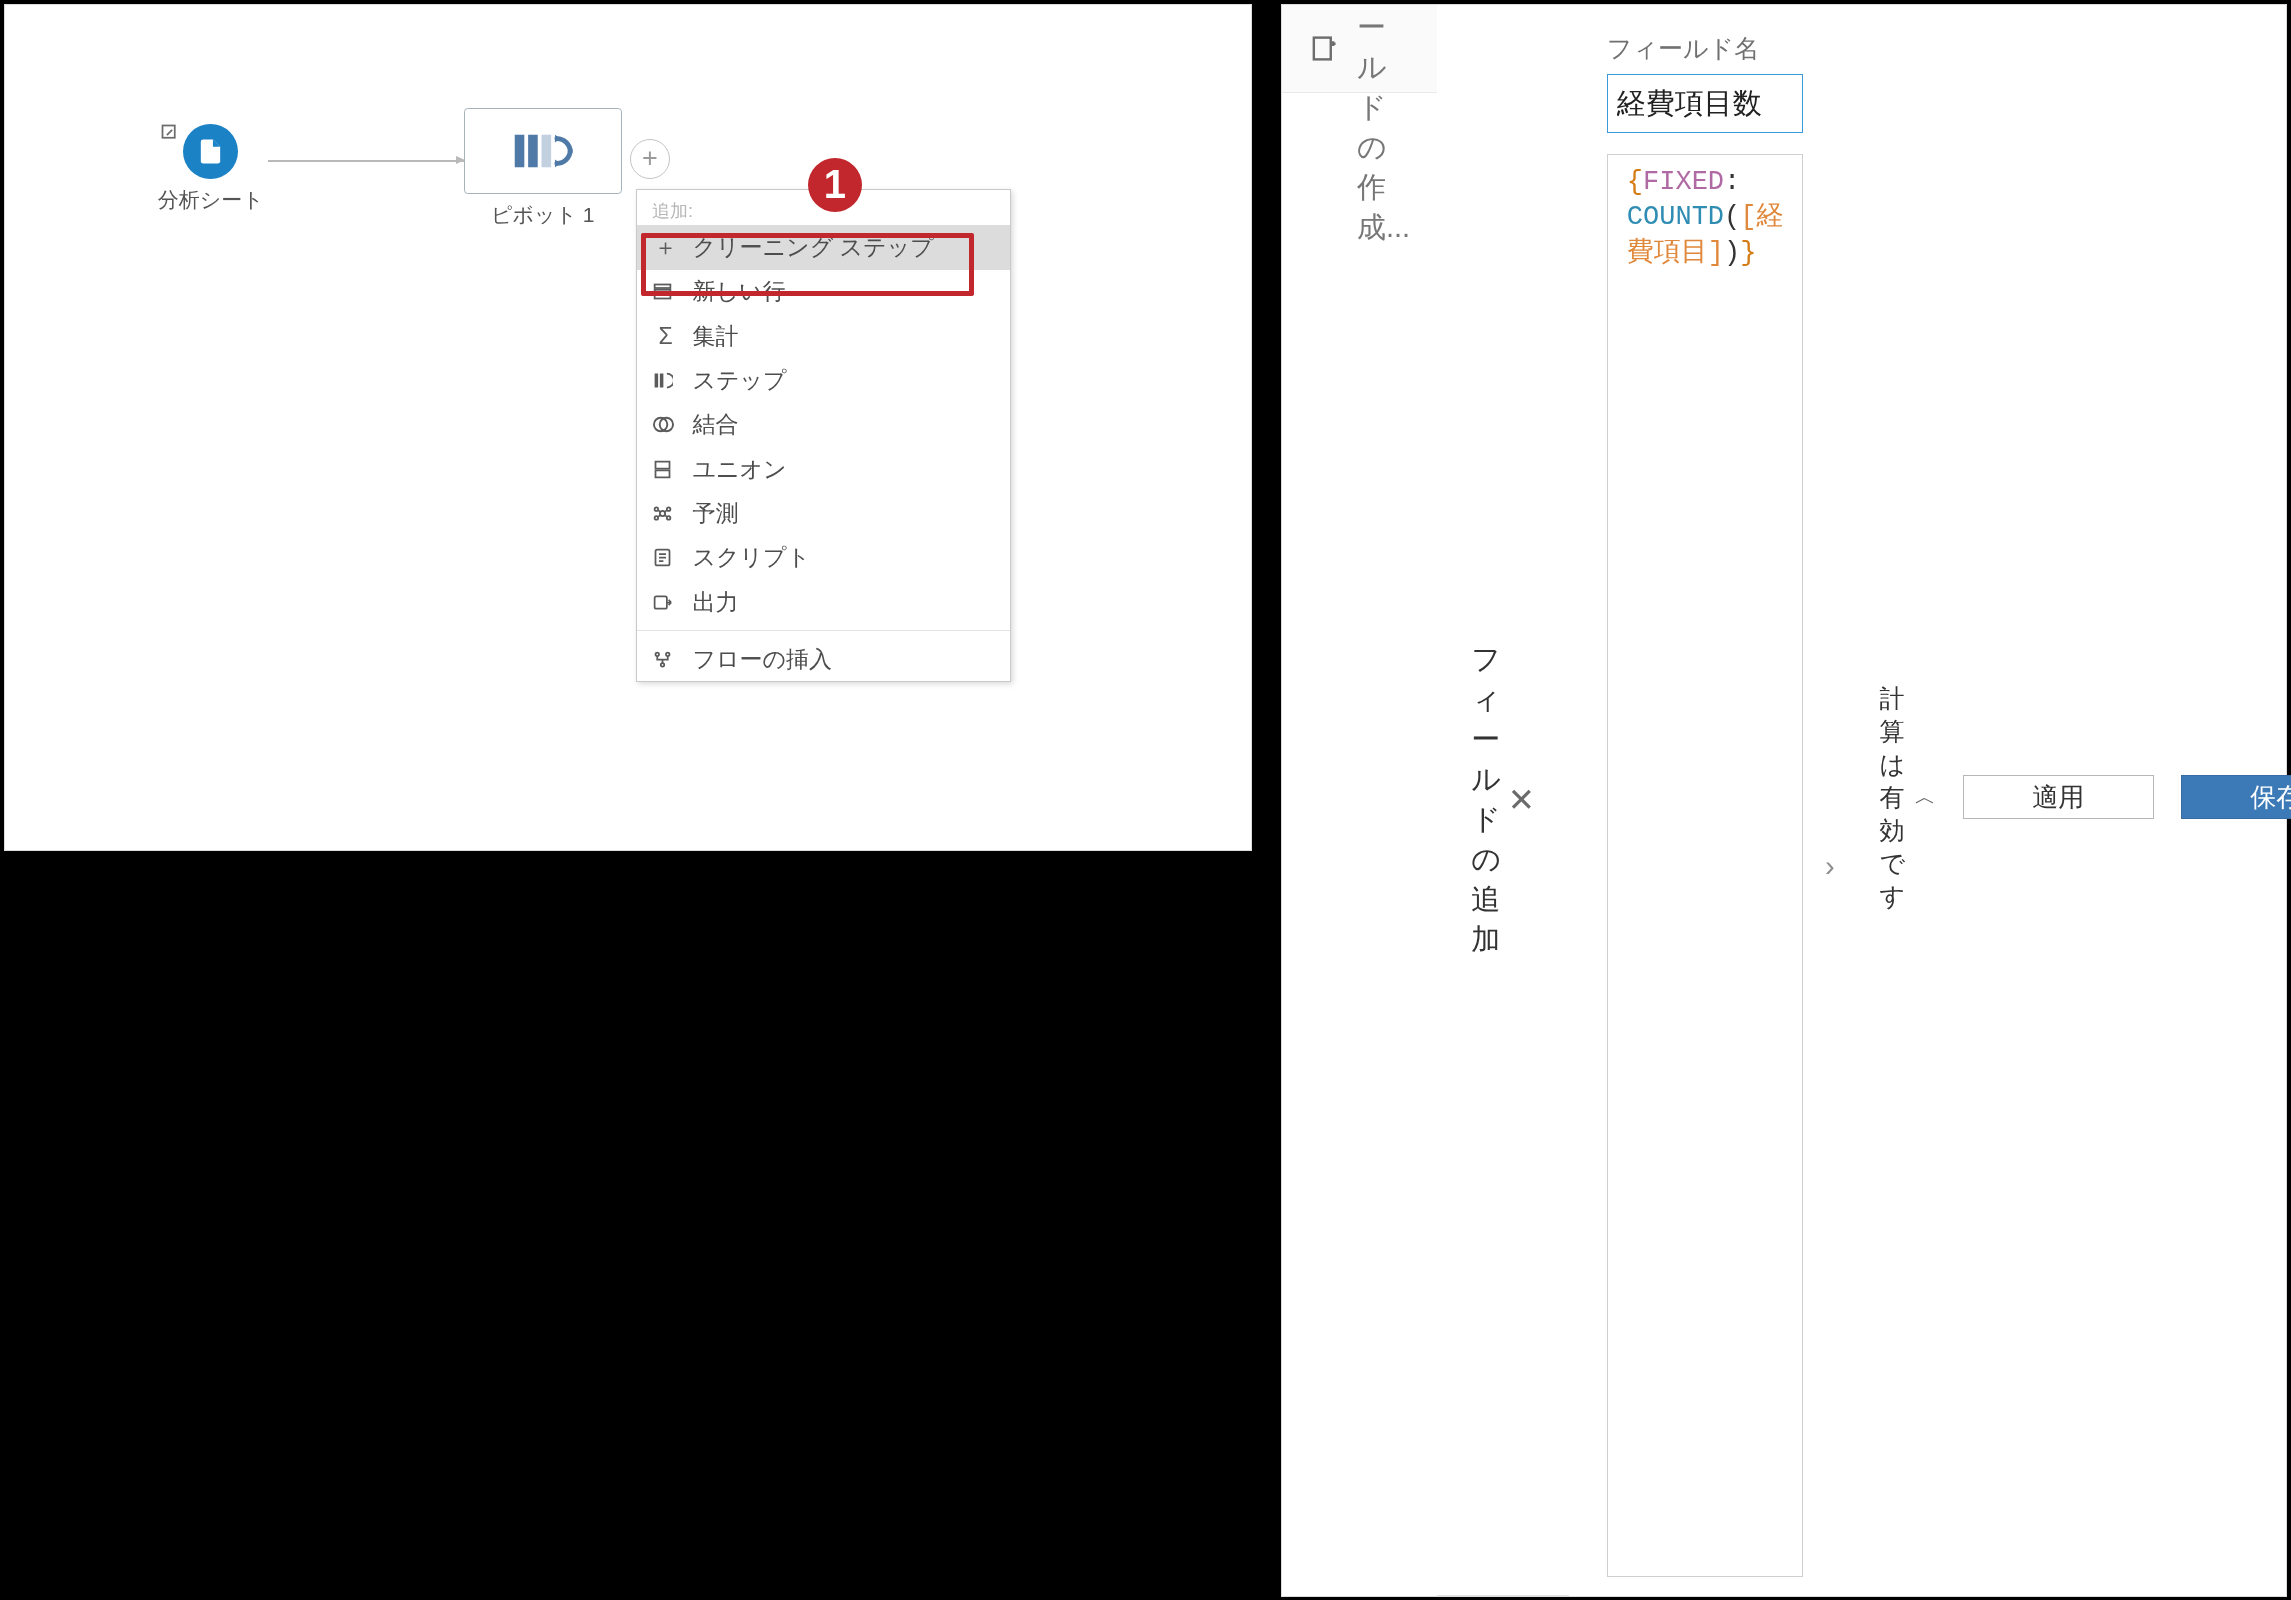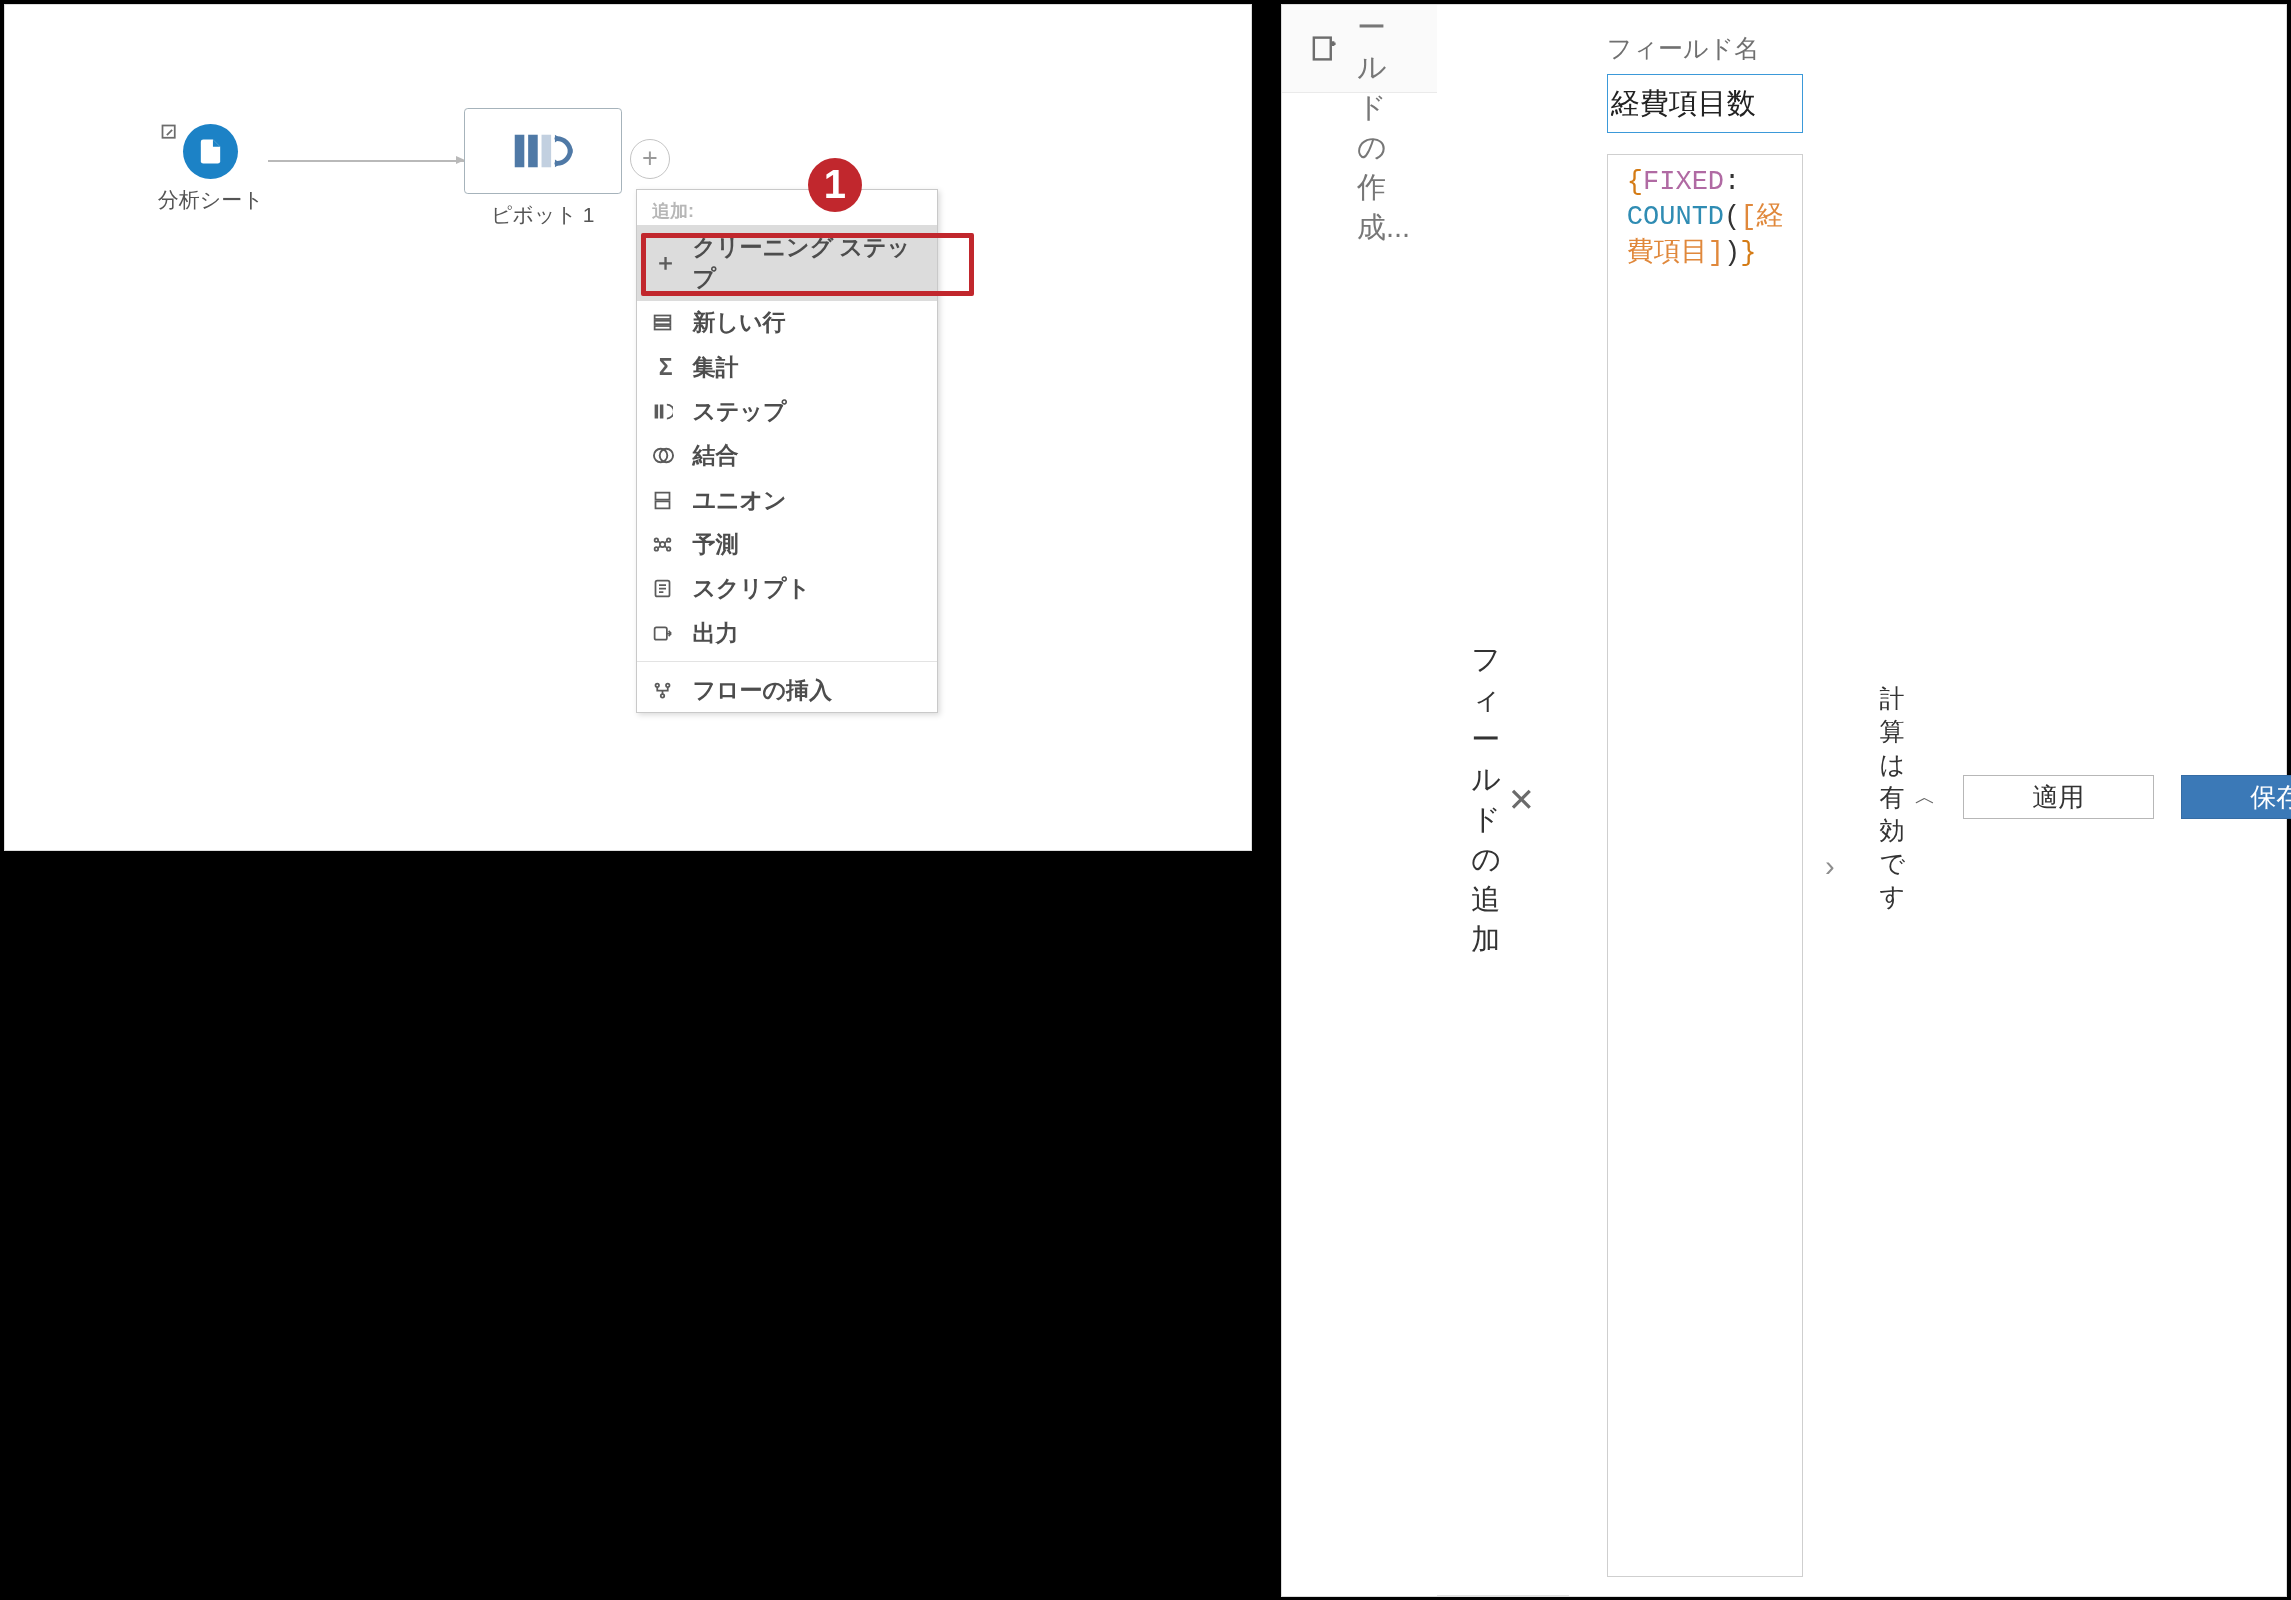--- a/index.html
+++ b/index.html
@@ -83,26 +83,25 @@
     border-radius: 50%;
     color: #9a9a9a;
     font-size: 27px;
     display:flex; align-items:center; justify-content:center;
     background: #fff;
   }
   
   .context-menu {
     position: absolute;
     left: 631px; top: 184px;
-    width: 302px;
+    width: 375px;
     background: #fff;
     border: 1px solid #c9c9c9;
     box-shadow: 1.9px 1.9px 5.7px rgba(0,0,0,.15);
     padding-top: 3.8px;
-    font-weight: bold;
   }
   .menu-header {
     font-size: 18px;
     color: #b7b7b7;
     padding: 5.7px 15.3px 1.9px;
   }
   .menu-item {
     display: flex;
     align-items: center;
     gap: 13.4px;
@@ -193,21 +192,21 @@
     position:relative;
   }
   .field-label {
     font-size: 25px; color:#707070; margin-bottom:9.6px;
   }
   .field-input {
     width: 100%;
     height: 59px;
     border: 1.9px solid #3b99d9;
     font-size: 29px;
-    padding: 0 3px;
+    padding: 0 9px;
     color: #222;
     outline:none;
   }
   .formula-box {
     margin-top: 21px;
     width: 100%;
     flex:1;
     border: 1px solid #cfcfcf;
     padding: 12px 19px;
     font-family: Consolas, "Courier New", monospace;

